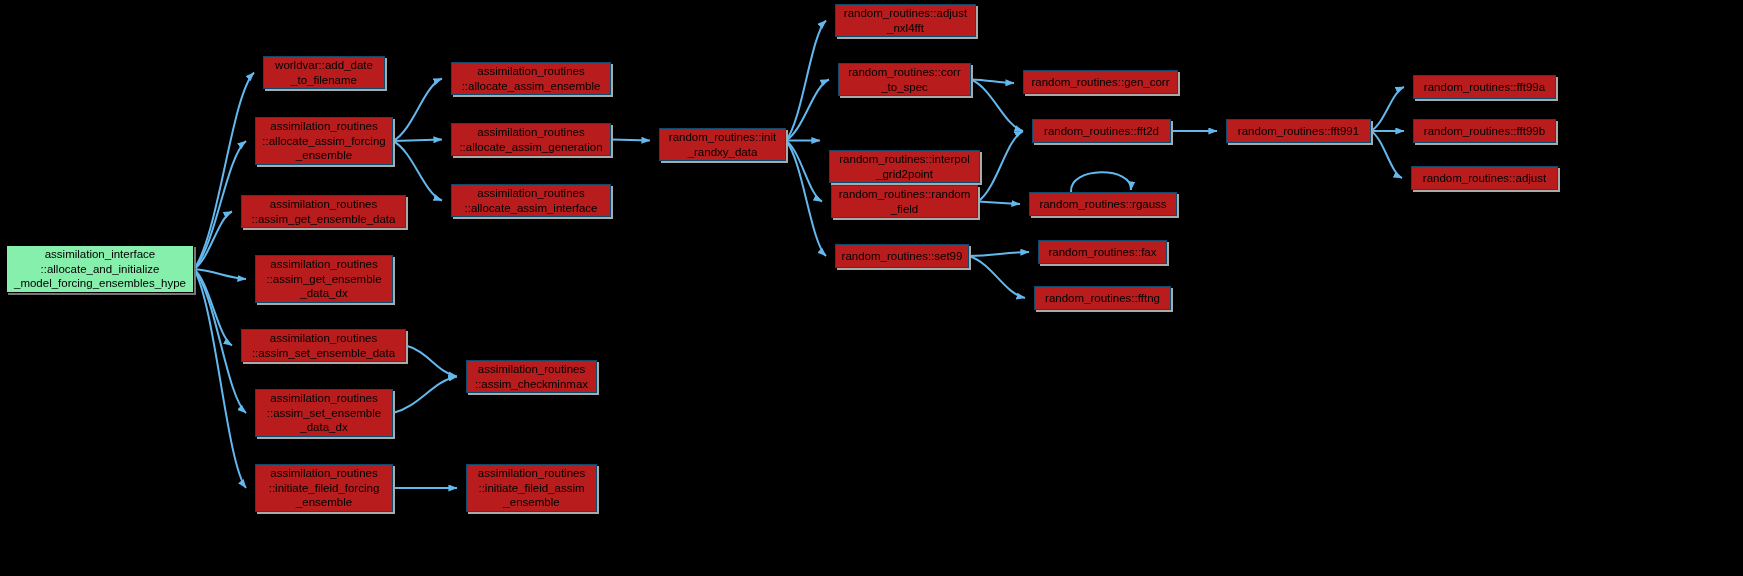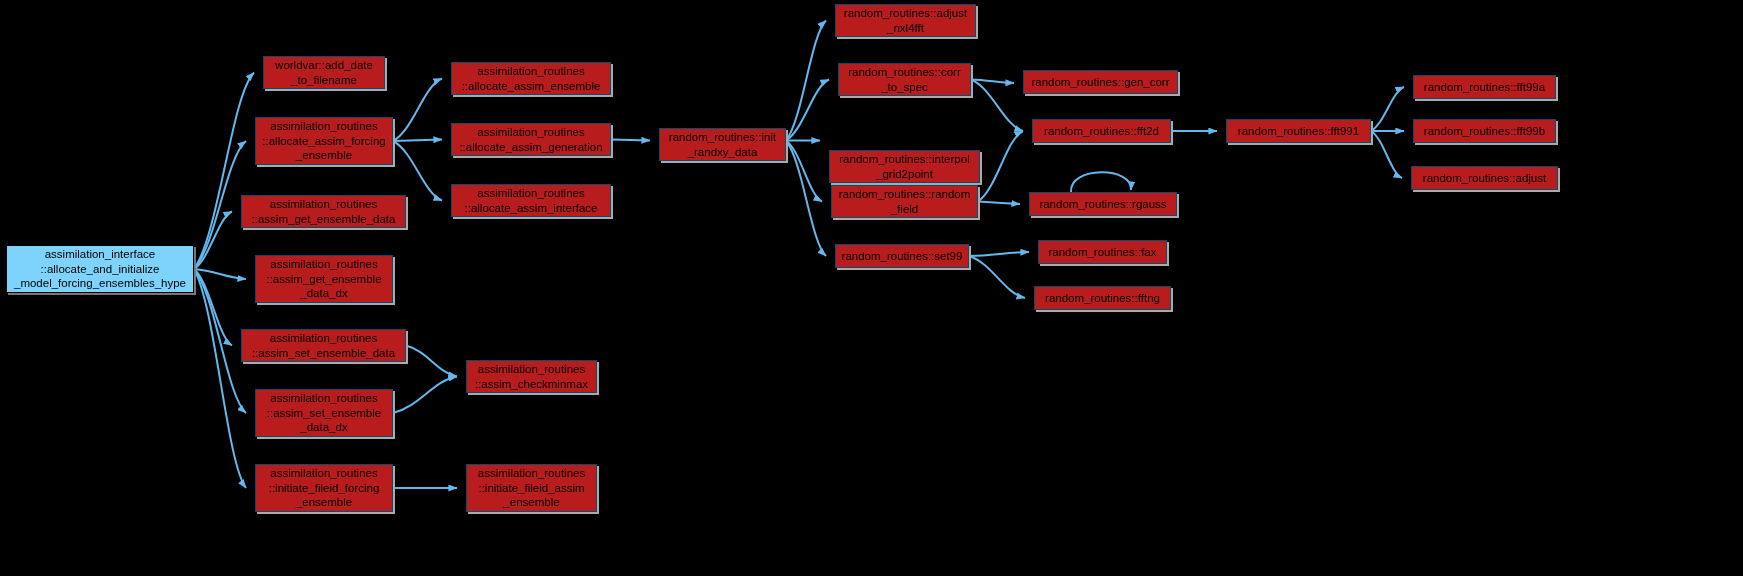--- a/index.html
+++ b/index.html
@@ -18,21 +18,21 @@
     justify-content:center;
     text-align:center;
     font-size:11.5px;
     line-height:14.5px;
     letter-spacing:0px;
     white-space:pre-line;
     padding:0 3px;
     z-index:2;
   }
   .node.root{
-    background:#7dd3fc;
+    background:#86efac;
     border:1px solid #000;
     box-shadow:2px 2px 0 0 #777;
   }
 </style>
 </head>
 <body>
 
 <div id="canvas">
   <svg id="edges" xmlns="http://www.w3.org/2000/svg">
     <defs>

